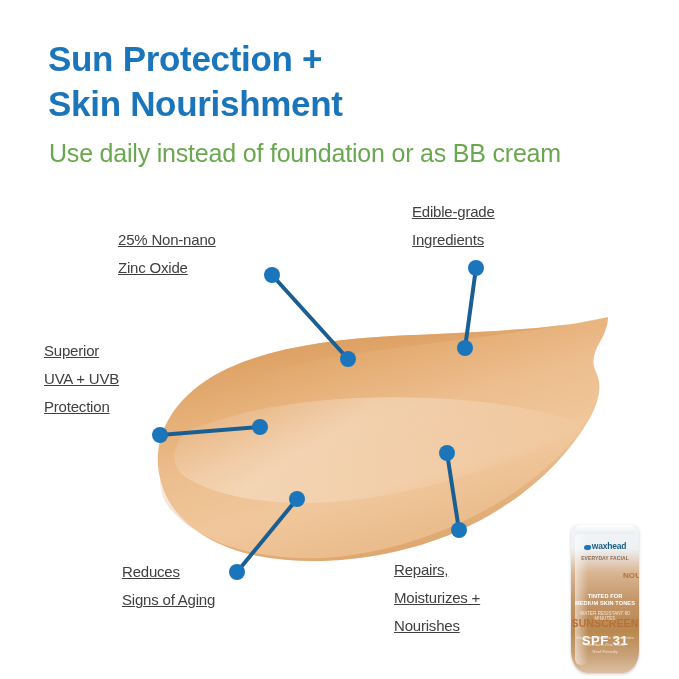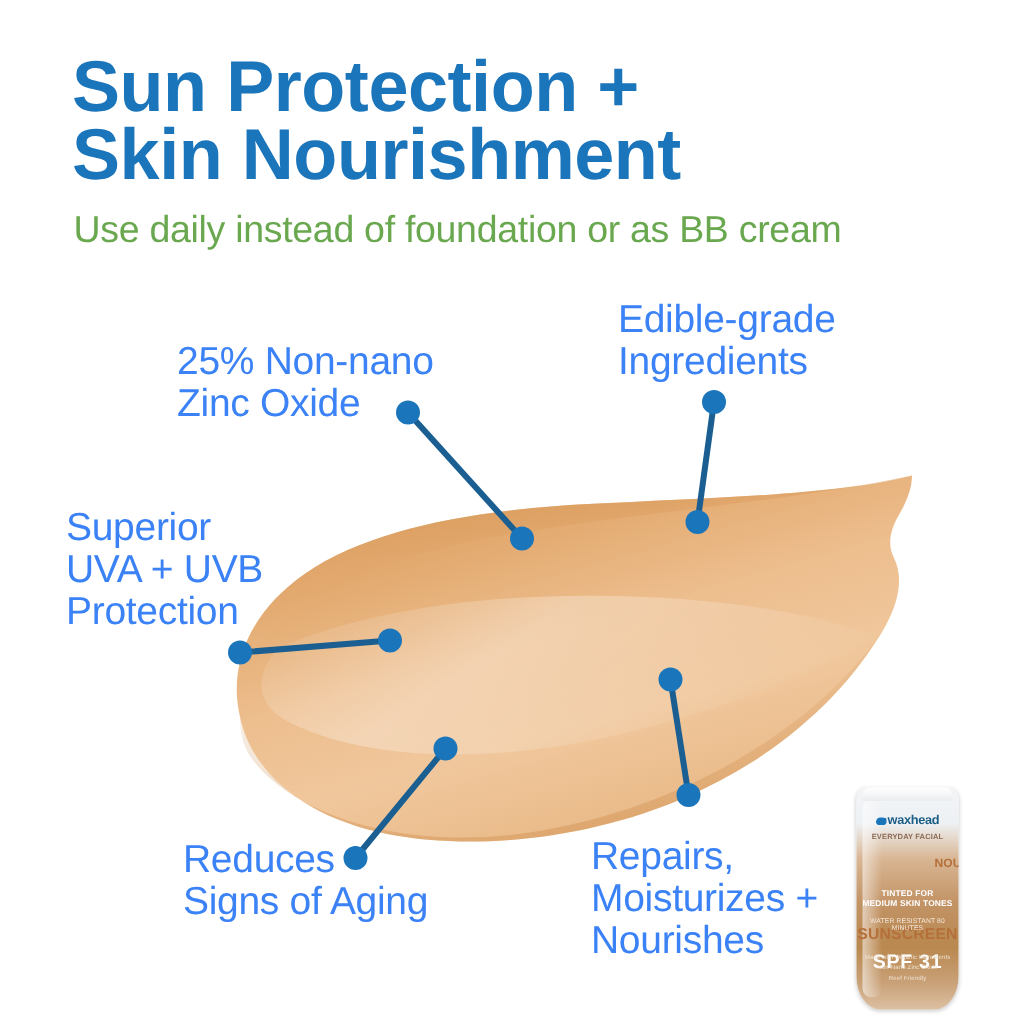--- a/index.html
+++ b/index.html
@@ -22,21 +22,21 @@
     height: 679px;
     background: #ffffff;
   }
 
   
   .headline {
     position: absolute;
     left: 48px;
     top: 36px;
     width: 600px;
-    font-size: 48px;
+    font-size: 35px;
     line-height: 45px;
     font-weight: bold;
     color: #1b75bb;
     letter-spacing: -0.3px;
   }
   .headline-line { display: block; }
 
   .subhead {
     position: absolute;
     left: 49px;
@@ -44,25 +44,26 @@
     width: 620px;
     font-size: 25px;
     line-height: 30px;
     color: #6aa84f;
     letter-spacing: -0.2px;
   }
 
   
   .callout {
     position: absolute;
-    color: #3b82f6;
-    font-size: 26px;
+    color: #404040;
+    font-size: 15px;
     line-height: 28px;
     letter-spacing: -0.2px;
     white-space: pre-line;
+    text-decoration: underline;
   }
   .callout.c-zinc      { left: 118px; top: 226px; width: 220px; }
   .callout.c-edible    { left: 412px; top: 198px; width: 230px; }
   .callout.c-uva       { left: 44px;  top: 337px; width: 180px; }
   .callout.c-aging     { left: 122px; top: 558px; width: 230px; }
   .callout.c-repairs   { left: 394px; top: 556px; width: 220px; }
 
   
   #art {
     position: absolute;

